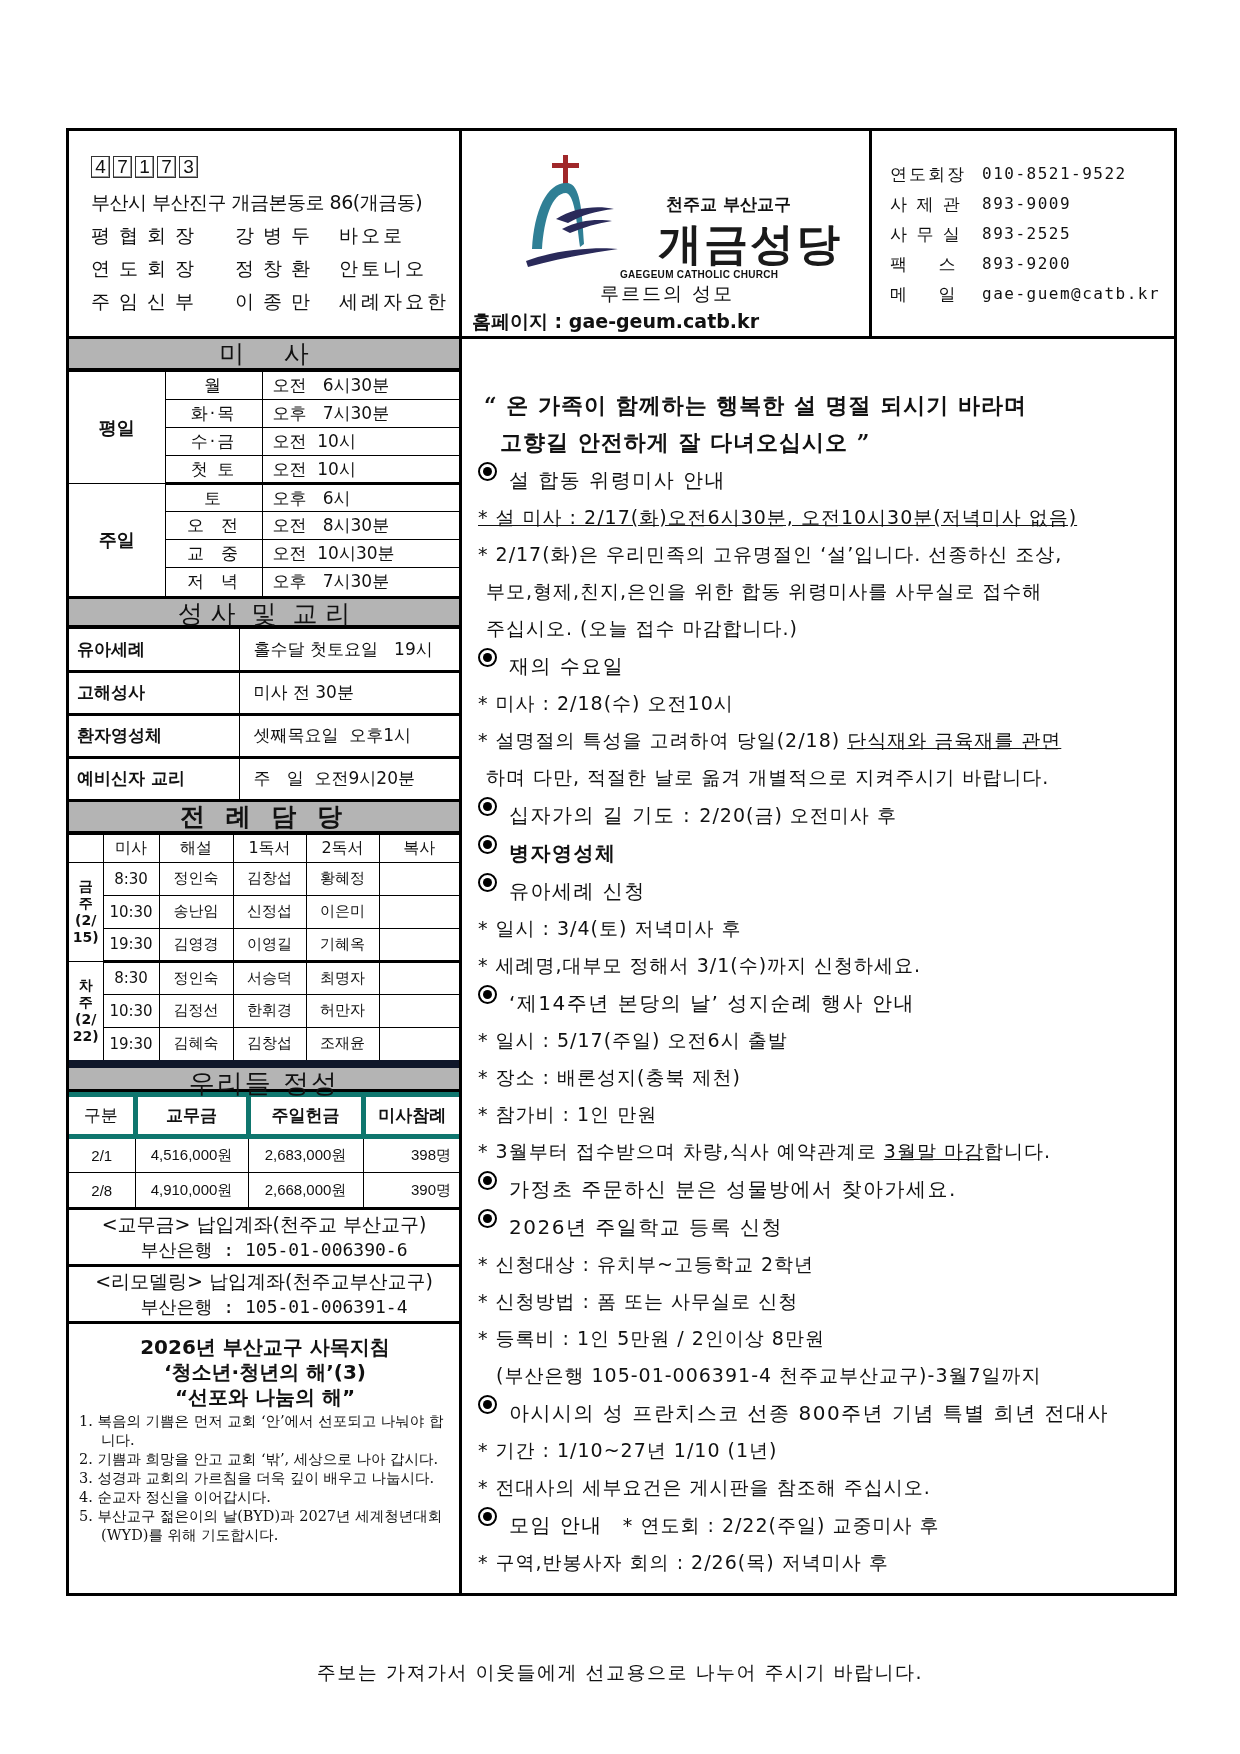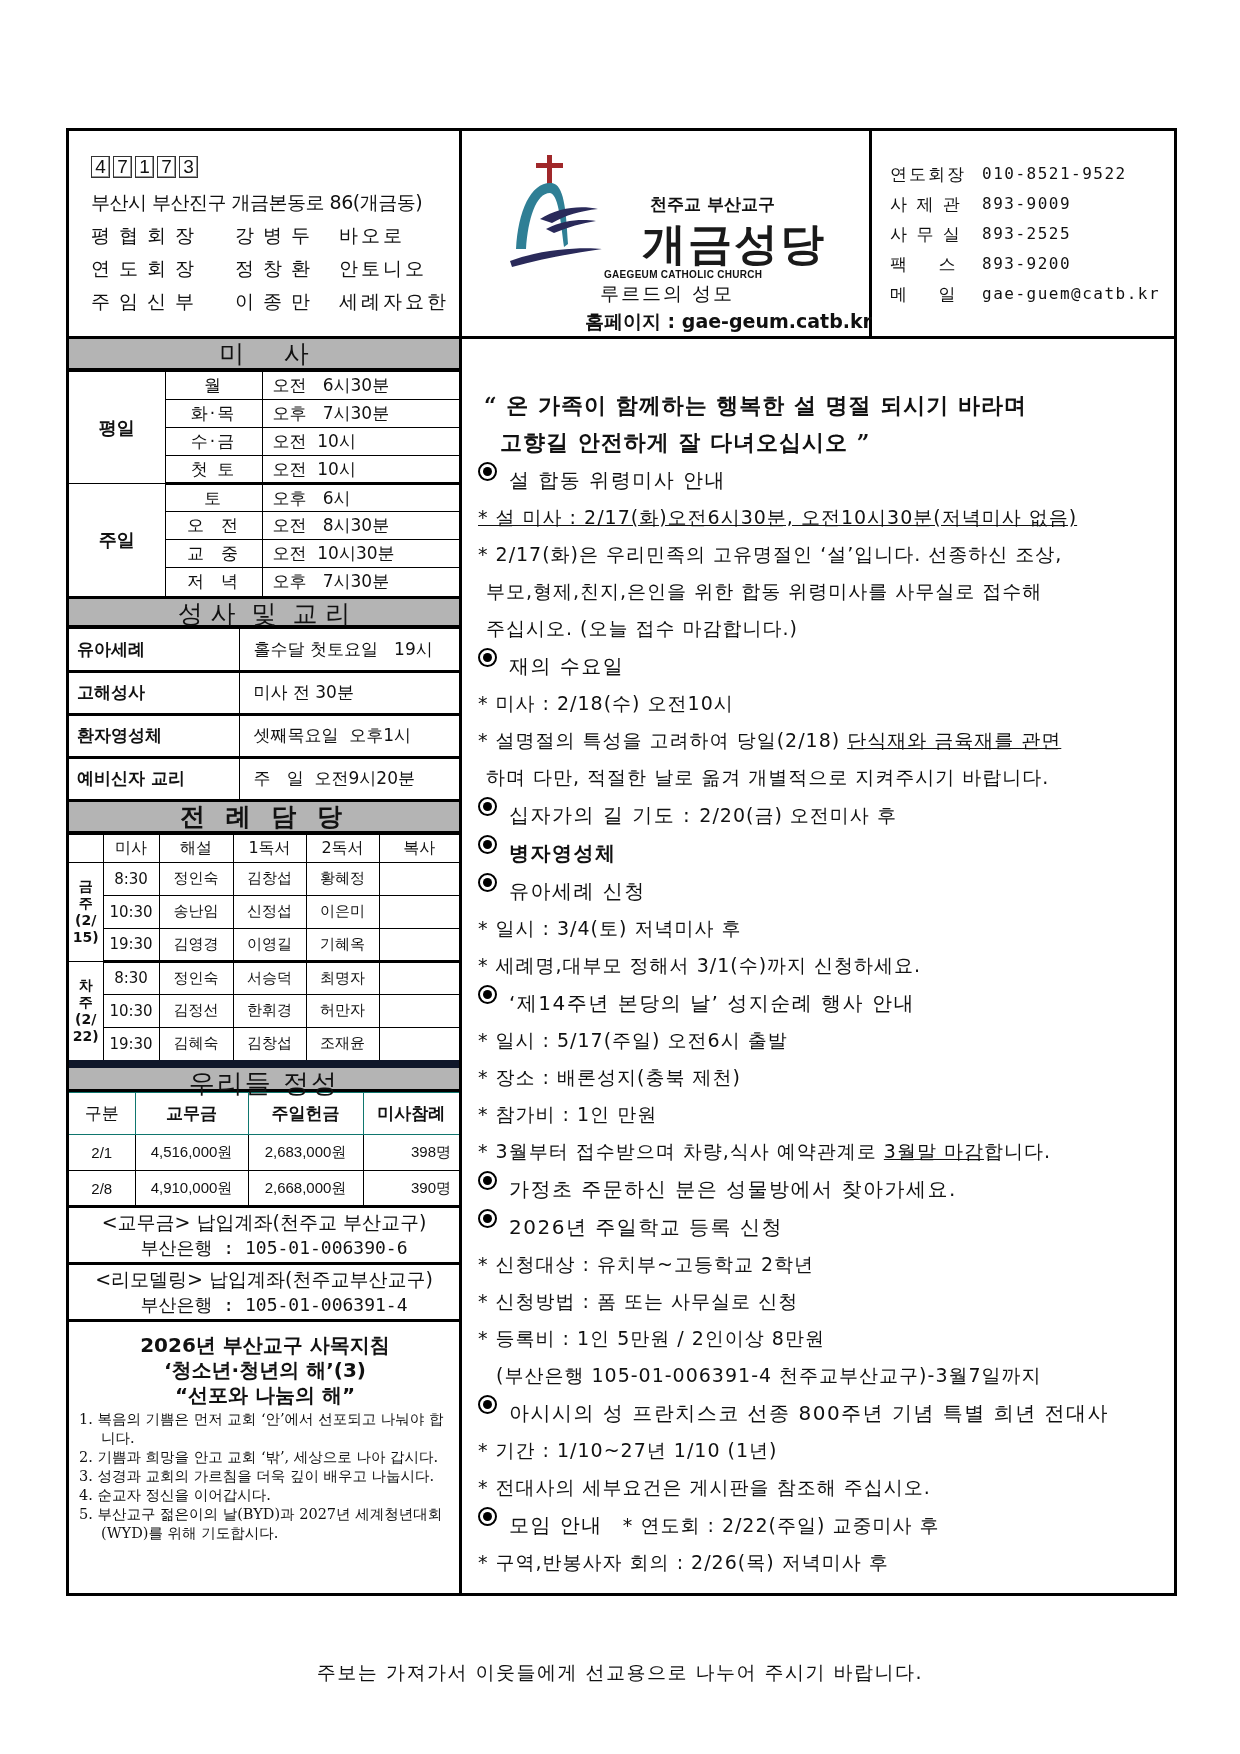--- a/index.html
+++ b/index.html
@@ -15,26 +15,26 @@
   .h-right { position: absolute; left: 803px; top: 0; width: 302px; height: 205px; padding: 28px 0 0 18px; }
 
   .zip { display: flex; gap: 3px; margin-bottom: 8px; }
   .zip span { display: inline-block; width: 19px; height: 22px; border: 1px solid #333; font-size: 19px; line-height: 20px; text-align: center; font-family: "Liberation Sans", sans-serif; background: #fff; box-shadow: inset -1px -1px 0 #999; }
   .addr { font-size: 19px; line-height: 33px; white-space: nowrap; letter-spacing: -0.5px; }
   .staff-row { display: flex; font-size: 19px; line-height: 33px; white-space: nowrap; }
   .staff-row .role { width: 144px; letter-spacing: 9px; }
   .staff-row .name { width: 104px; letter-spacing: 9px; }
   .staff-row .bapt { letter-spacing: 3px; }
 
-  .logo { position: absolute; left: 40px; top: 18px; width: 330px; height: 130px; }
+  .logo { position: absolute; left: 56px; top: 18px; width: 330px; height: 130px; }
   .parish-sub { position: absolute; left: 148px; top: 44px; font-size: 17px; font-weight: bold; }
   .parish-name { position: absolute; left: 140px; top: 66px; font-size: 44px; font-weight: bold; letter-spacing: 2px; color: #1a1a1a; }
   .parish-en { position: absolute; left: 102px; top: 120px; font-size: 10px; font-weight: bold; font-family: "Liberation Sans", sans-serif; letter-spacing: 0.3px; }
   .patron { position: absolute; left: 0; width: 410px; top: 150px; text-align: center; font-size: 19px; letter-spacing: 2px; }
-  .homepage { position: absolute; left: 0; width: 410px; top: 178px; text-align: right; font-size: 19px; font-weight: bold; }
+  .homepage { position: absolute; left: 10px; width: 410px; top: 178px; text-align: left; font-size: 19px; font-weight: bold; }
 
   .contact-row { display: flex; font-size: 17px; line-height: 30px; white-space: nowrap; }
   .contact-row .c-label { width: 92px; letter-spacing: 2px; }
   .contact-row .c-val { letter-spacing: 1.5px; font-family: "DejaVu Sans Mono", monospace; font-size: 16px; }
 
   
   .left-col { position: absolute; left: 0; top: 208px; width: 393px; height: 1254px; border-right: 3px solid #000; }
   .sec-title { height: 32px; background: #b4b4b4; border-bottom: 3px solid #000; text-align: center; font-size: 25px; line-height: 30px; font-weight: normal; }
   .sec-title.bold { font-weight: bold; }
 
@@ -49,21 +49,21 @@
   .sac-table td.s-label { width: 170px; font-weight: bold; border-left: none; }
   .sac-table td.s-val { border-right: none; padding-left: 14px; }
 
   .lit-table td { border: 1px solid #000; font-size: 15px; text-align: center; height: 33px; white-space: nowrap; }
   .lit-table th { border: 1px solid #000; font-size: 16px; font-weight: normal; height: 28px; }
   .lit-table .wk { width: 34px; font-size: 14px; font-weight: bold; line-height: 17px; border-left: none; }
   .lit-table tr.wk-end td { border-bottom: 3px solid #000; }
   .lit-table th:first-child { border-left: none; }
   .lit-table th:last-child, .lit-table td:last-child { border-right: none; }
 
-  .off-table th { border: 1px solid #0f766e; font-size: 17px; height: 42px; font-weight: bold; }
+  .off-table th { border: 5px solid #0f766e; font-size: 17px; height: 42px; font-weight: bold; }
   .off-table th.plain { font-weight: normal; }
   .off-table td { border: 1px solid #000; font-size: 15px; height: 36px; text-align: center; font-family: "Liberation Sans", sans-serif; }
   .off-table td.num { text-align: right; padding-right: 8px; }
   .off-table th:first-child, .off-table td:first-child { border-left: none; }
   .off-table th:last-child, .off-table td:last-child { border-right: none; }
   .off-table tr:last-child td { border-bottom: 3px solid #000; }
 
   .acct { border-bottom: 3px solid #000; text-align: center; font-size: 19px; line-height: 26px; padding: 1px 0; }
   .acct .a-line2 { padding-left: 20px; }
   .acct .mono { font-family: "DejaVu Sans Mono", monospace; font-size: 18px; }

